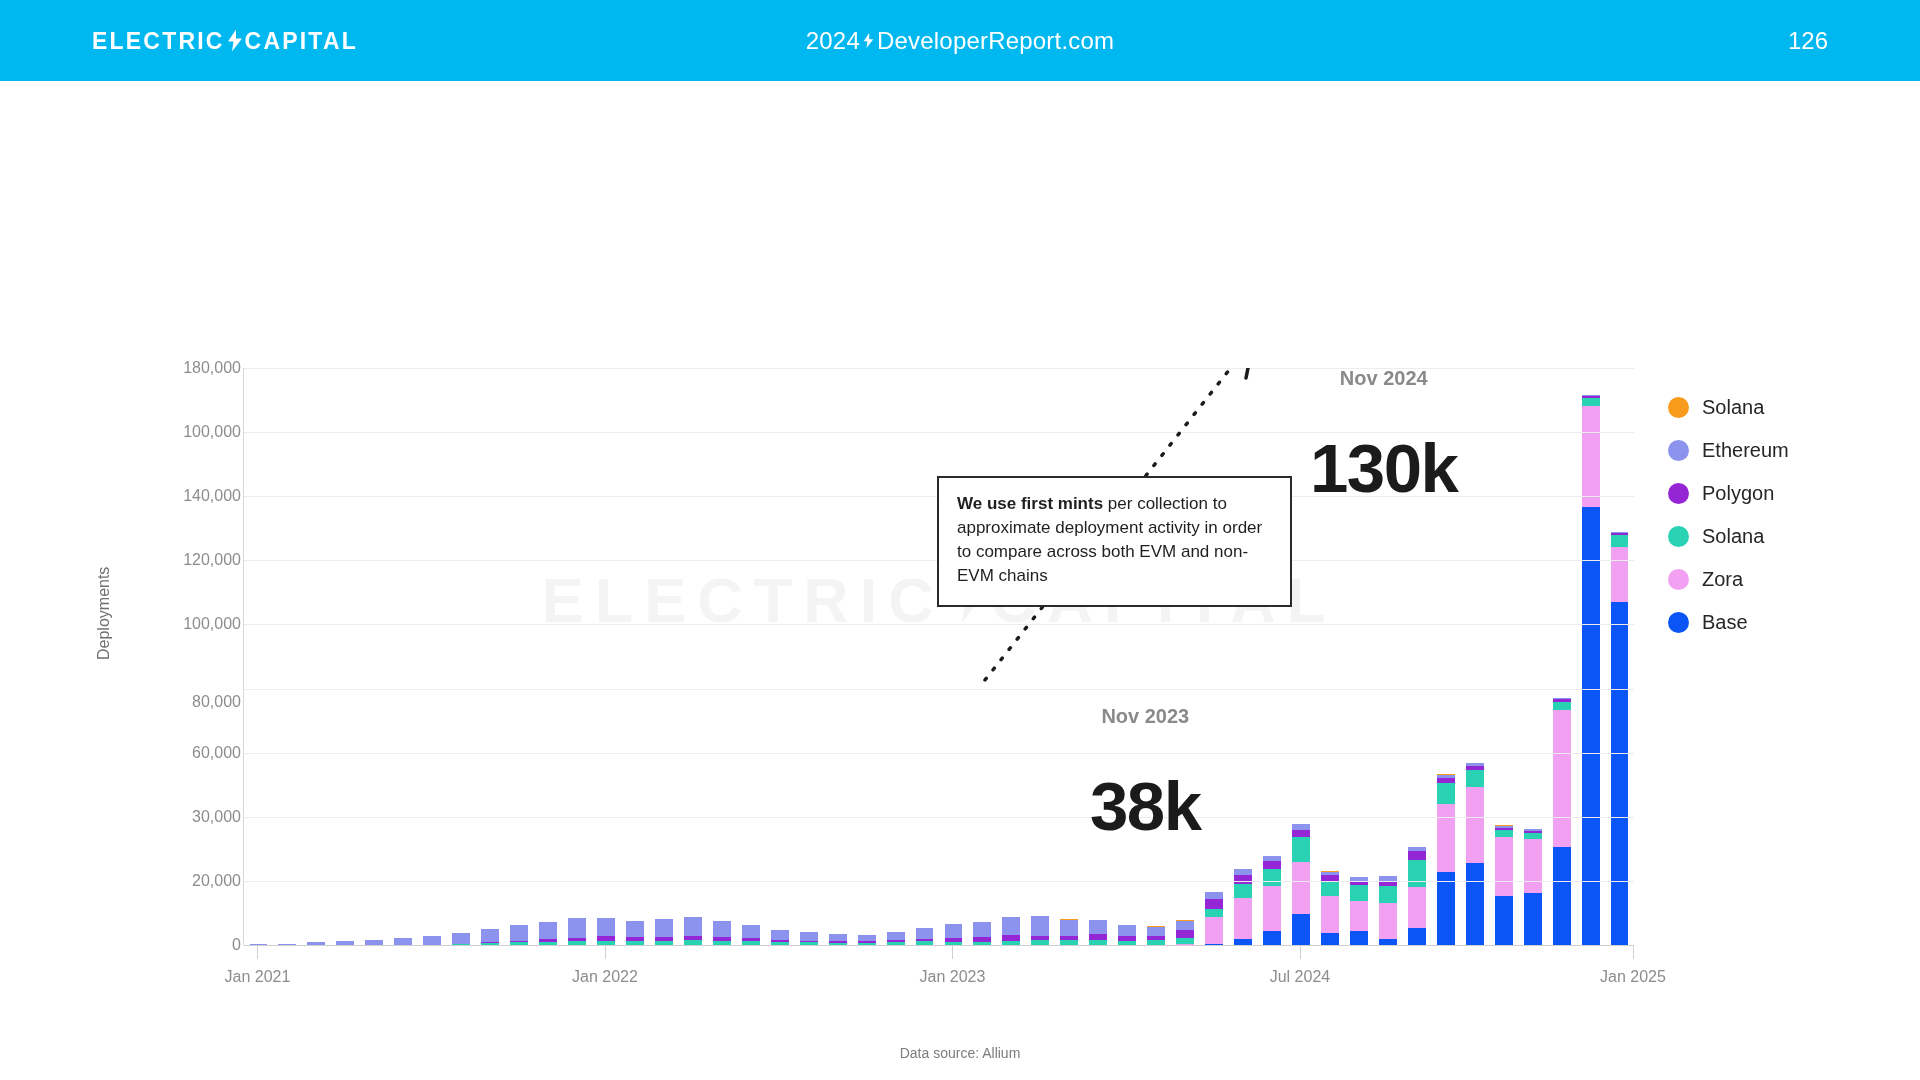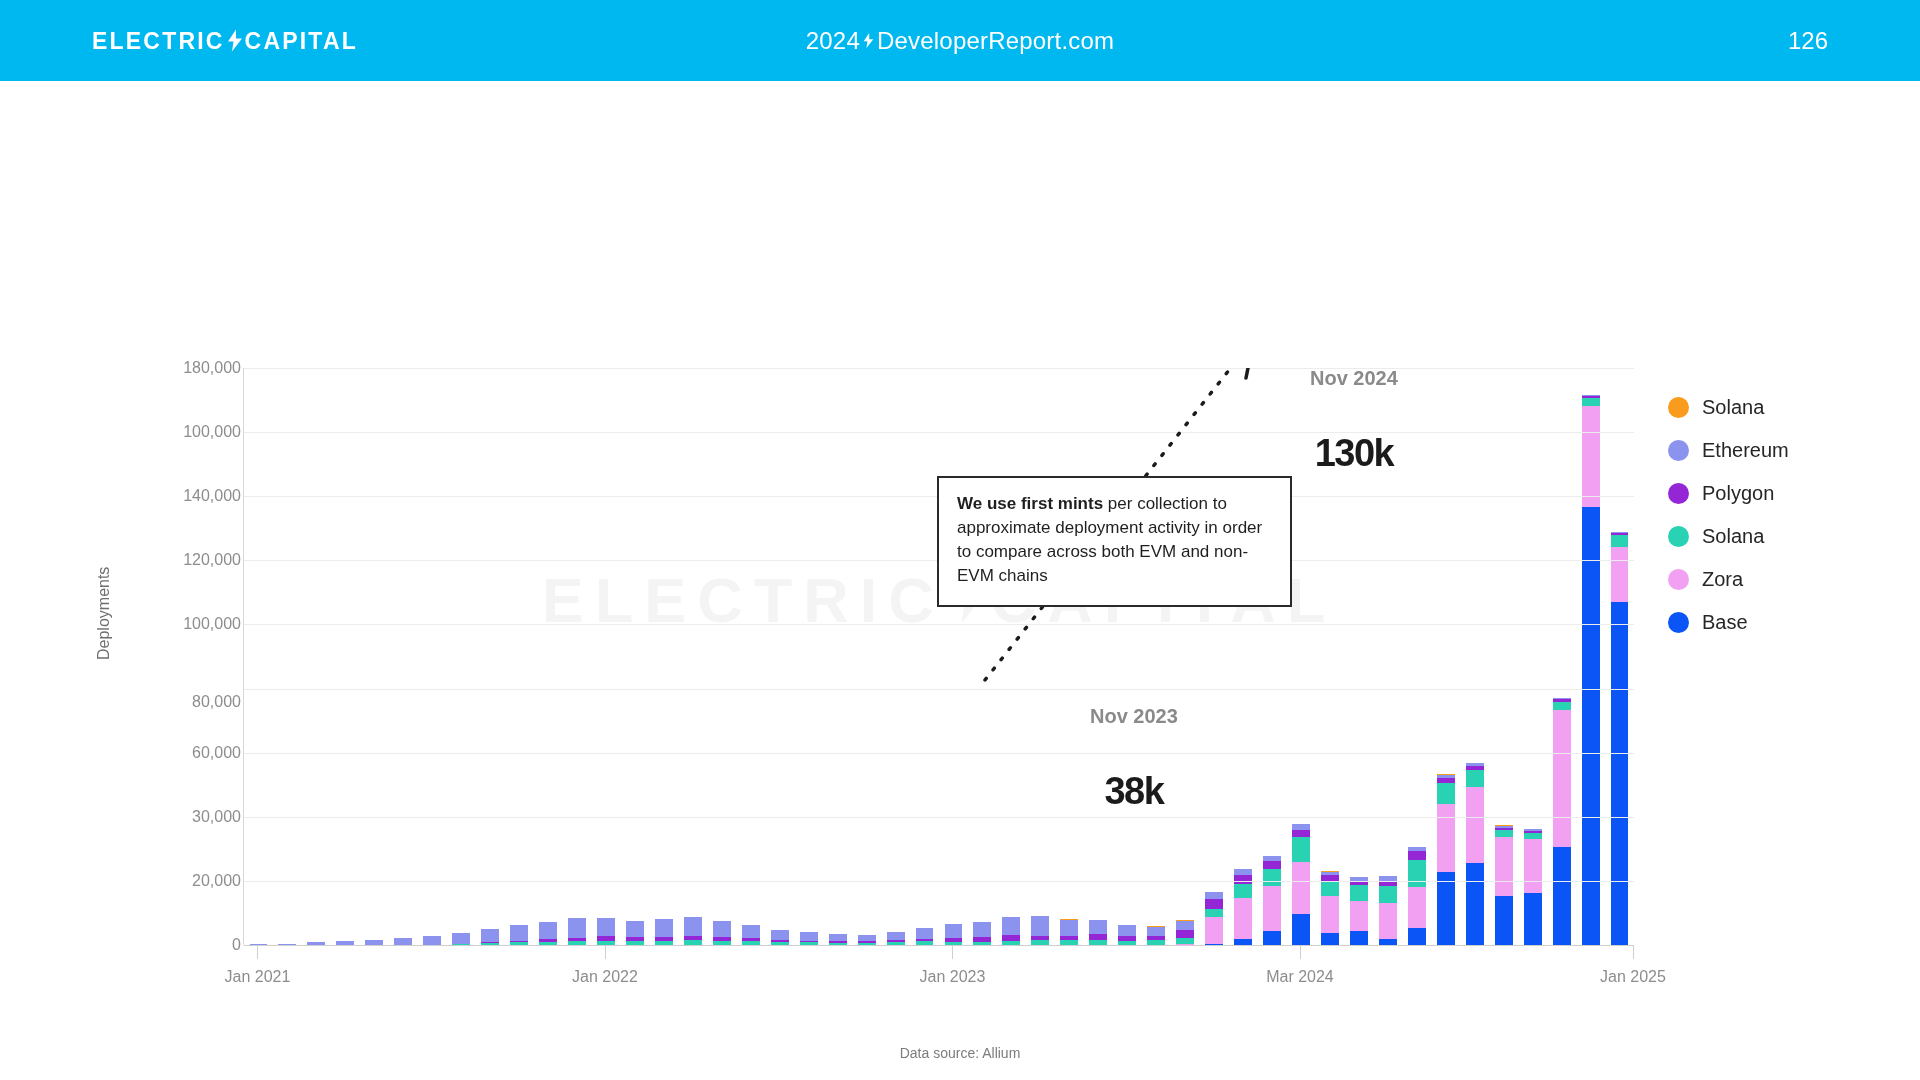--- a/index.html
+++ b/index.html
@@ -134,21 +134,21 @@
   }
   .note b { font-weight: bold; }
 
   
   .callout { position: absolute; }
   .callout .co-date {
     font-size: 20px; font-weight: bold; color: #8a8a8a;
     margin-bottom: 1px; text-align: center;
   }
   .callout .co-val {
-    font-size: 38px; font-weight: bold; color: #1b1b1b;
+    font-size: 69px; font-weight: bold; color: #1b1b1b;
     line-height: 1.0; letter-spacing: -1.5px; text-align: center; margin-top: 44px;
   }
   .callout-2023 { left: 1090px; top: 705px; }
   .callout-2024 { left: 1310px; top: 367px; }
 
   .arrow-svg { position: absolute; left: 243px; top: 368px; pointer-events: none; }
 
   
   .legend {
     position: absolute; left: 1668px; top: 386px;
@@ -508,21 +508,21 @@
         <div class="ytick" style="top: 0px;">180,000</div>
       </div>
     <div id="xticks">
         <div class="xtickmark" style="left: 14.4792px;"></div>
         <div class="xtick" style="left: 14.4792px;">Jan 2021</div>
         <div class="xtickmark" style="left: 361.979px;"></div>
         <div class="xtick" style="left: 361.979px;">Jan 2022</div>
         <div class="xtickmark" style="left: 709.479px;"></div>
         <div class="xtick" style="left: 709.479px;">Jan 2023</div>
         <div class="xtickmark" style="left: 1056.98px;"></div>
-        <div class="xtick" style="left: 1056.98px;">Mar 2024</div>
+        <div class="xtick" style="left: 1056.98px;">Jul 2024</div>
         <div class="xtickmark" style="left: 1390px;"></div>
         <div class="xtick" style="left: 1390px;">Jan 2025</div>
       </div>
   </div>
   <div class="ylabel">Deployments</div>
 
   <svg class="arrow-svg" width="1390" height="577">
     <line x1="742" y1="312" x2="1005" y2="-22" stroke="#1b1b1b" stroke-width="3.5" stroke-dasharray="2 11" stroke-linecap="round"></line>
     <polyline points="975,-15 1010,-25 1003,10" fill="none" stroke="#1b1b1b" stroke-width="3.5" stroke-linejoin="round" stroke-linecap="round"></polyline>
   </svg>

